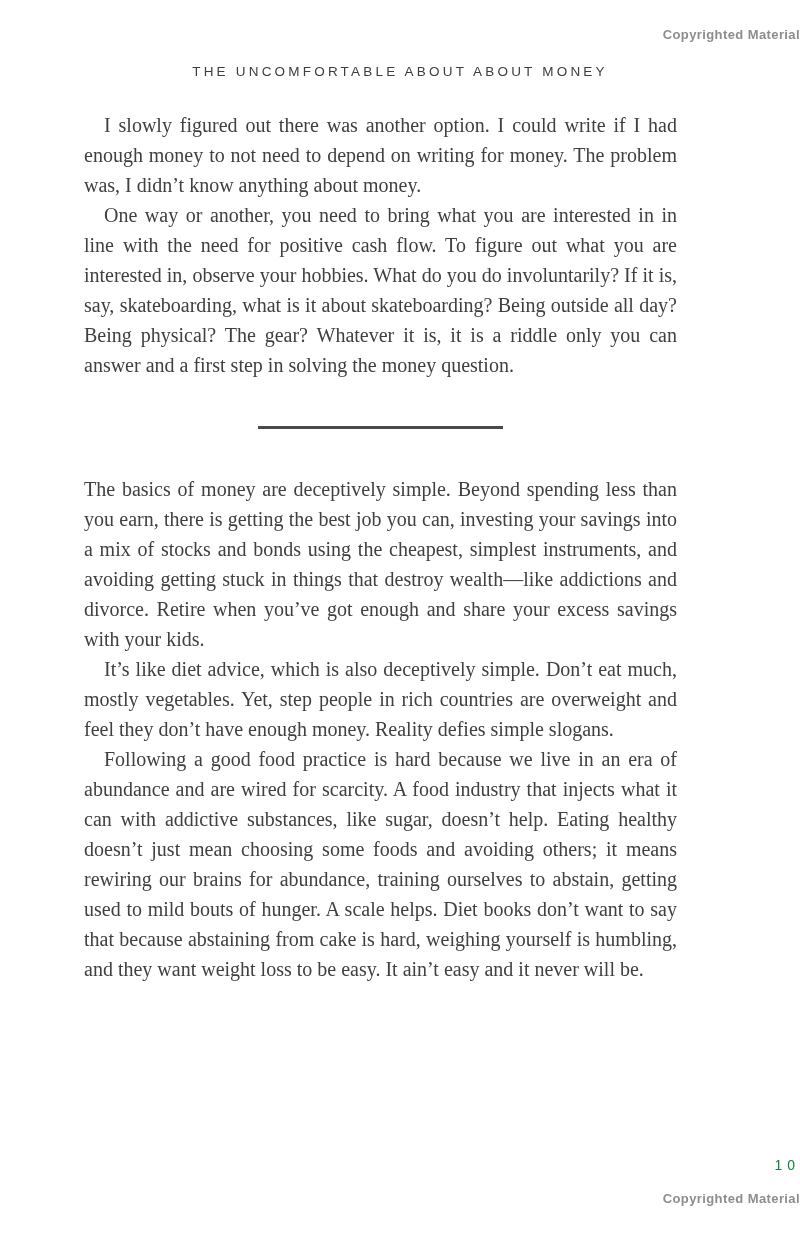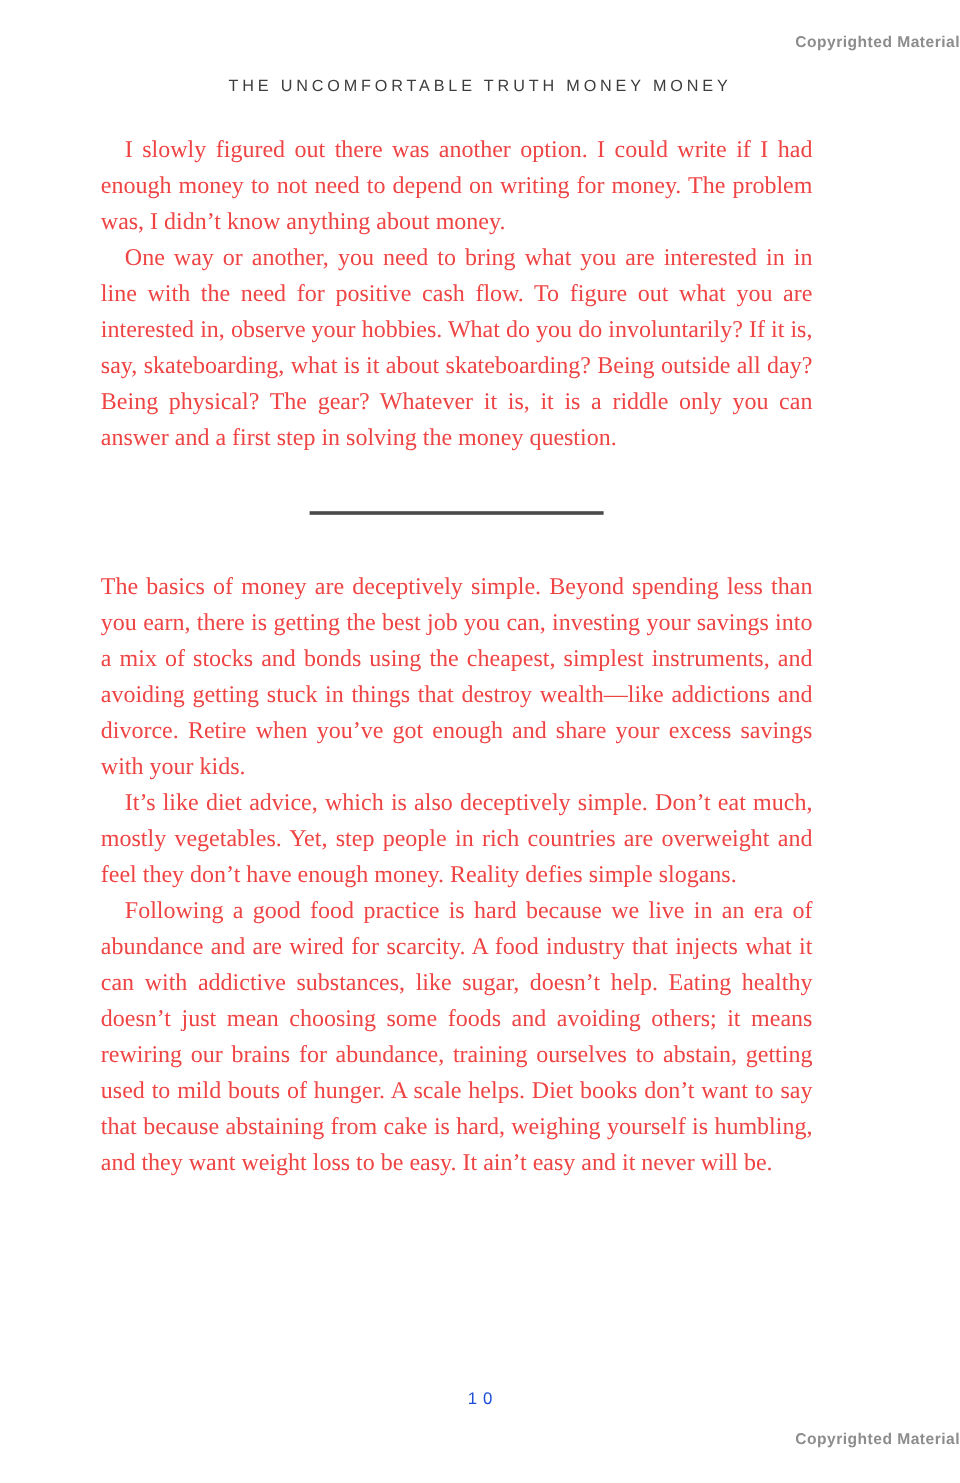--- a/index.html
+++ b/index.html
@@ -40,21 +40,21 @@
     letter-spacing: 3.2px;
     color: #3d3d3d;
   }
   .body-text {
     position: absolute;
     top: 110px;
     left: 84px;
     width: 593px;
     font-size: 20px;
     line-height: 30px;
-    color: #ef4444;
+    color: #404040;
     text-align: justify;
   }
   .body-text p {
     margin: 0;
     padding: 0;
   }
   .body-text p.indent {
     text-indent: 20px;
   }
   .section-divider {
@@ -62,37 +62,37 @@
     height: 3px;
     background: #4a4a4a;
     border: none;
     margin: 46px auto 45px auto;
   }
   .page-number {
     position: absolute;
     top: 1157px;
     left: 0;
     width: 100%;
-    text-align: center;
+    text-align: right;
     font-family: "Liberation Sans", sans-serif;
     font-size: 14px;
     font-weight: 400;
     letter-spacing: 5px;
     text-indent: 5px;
-    color: #1d4ed8;
+    color: #15803d;
   }
 </style>
 </head>
 <body>
 
 <div class="page">
 
   <div class="copyright-notice copyright-top">Copyrighted Material</div>
 
-  <div class="running-head">THE UNCOMFORTABLE TRUTH MONEY MONEY</div>
+  <div class="running-head">THE UNCOMFORTABLE ABOUT ABOUT MONEY</div>
 
   <div class="body-text">
     <p class="indent">I slowly figured out there was another option. I could write if I had enough money to not need to depend on writing for money. The problem was, I didn’t know anything about money.</p>
     <p class="indent">One way or another, you need to bring what you are interested in in line with the need for positive cash flow. To figure out what you are interested in, observe your hobbies. What do you do involuntarily? If it is, say, skateboarding, what is it about skateboarding? Being outside all day? Being physical? The gear? Whatever it is, it is a riddle only you can answer and a first step in solving the money question.</p>
 
     <div class="section-divider"></div>
 
     <p>The basics of money are deceptively simple. Beyond spending less than you earn, there is getting the best job you can, investing your savings into a mix of stocks and bonds using the cheapest, simplest instruments, and avoiding getting stuck in things that destroy wealth—like addictions and divorce. Retire when you’ve got enough and share your excess savings with your kids.</p>
     <p class="indent">It’s like diet advice, which is also deceptively simple. Don’t eat much, mostly vegetables. Yet, step people in rich countries are overweight and feel they don’t have enough money. Reality defies simple slogans.</p>
     <p class="indent">Following a good food practice is hard because we live in an era of abundance and are wired for scarcity. A food industry that injects what it can with addictive substances, like sugar, doesn’t help. Eating healthy doesn’t just mean choosing some foods and avoiding others; it means rewiring our brains for abundance, training ourselves to abstain, getting used to mild bouts of hunger. A scale helps. Diet books don’t want to say that because abstaining from cake is hard, weighing yourself is humbling, and they want weight loss to be easy. It ain’t easy and it never will be.</p>

